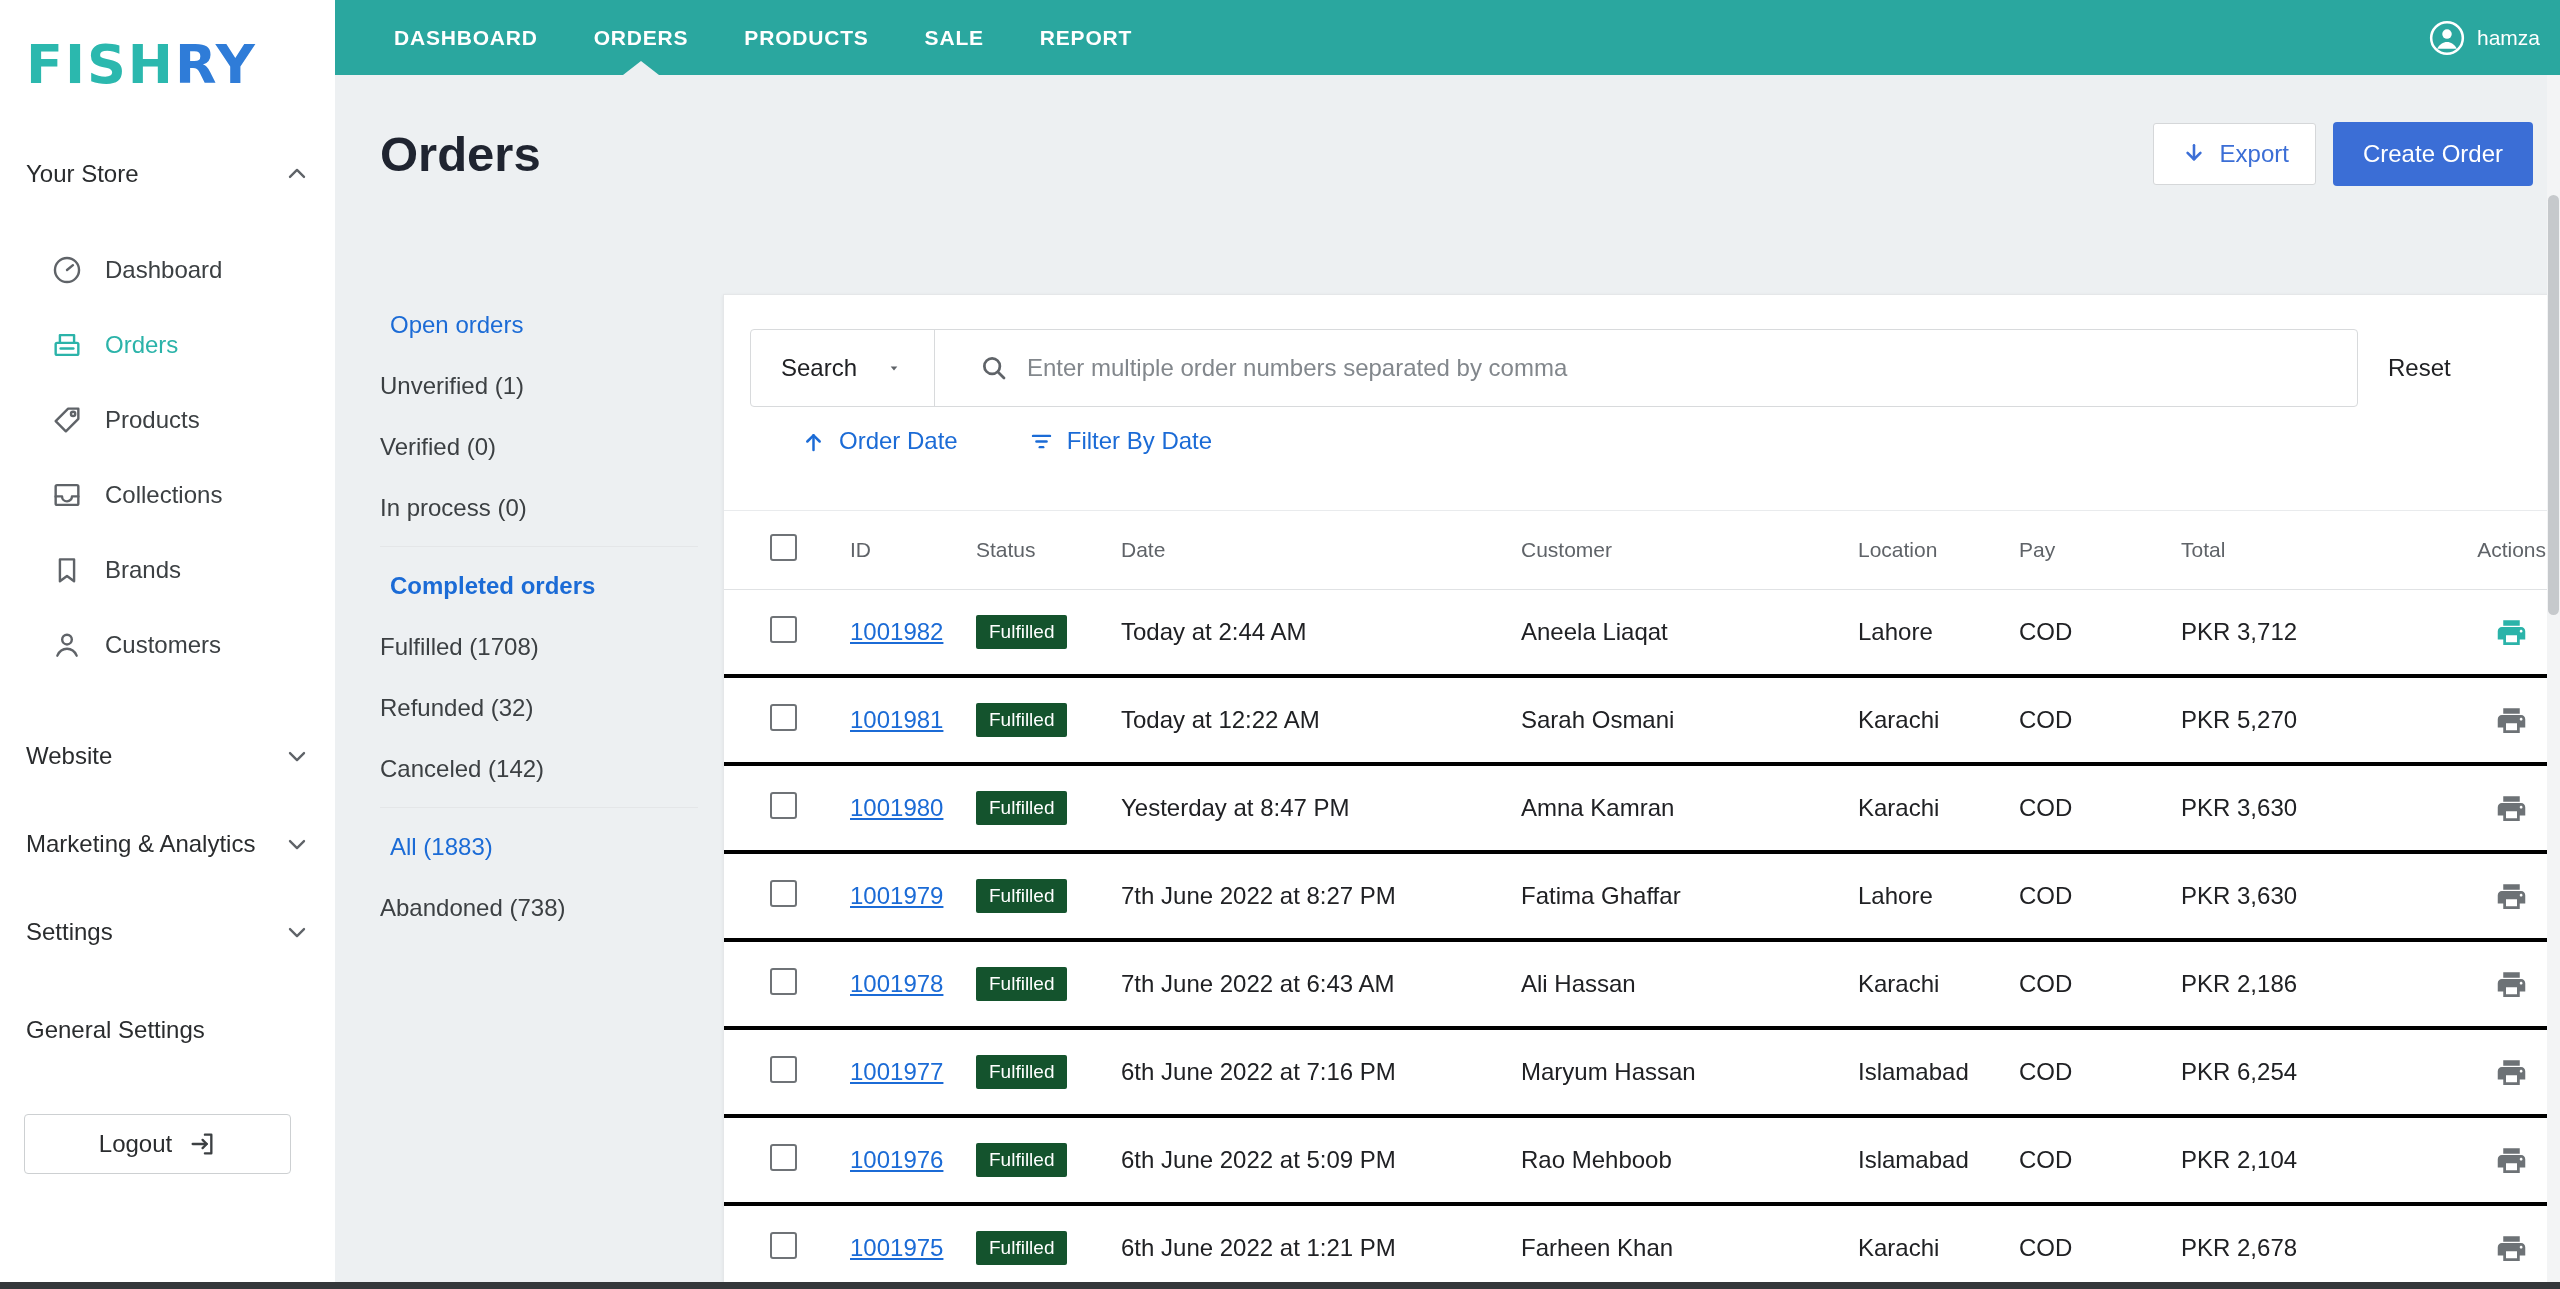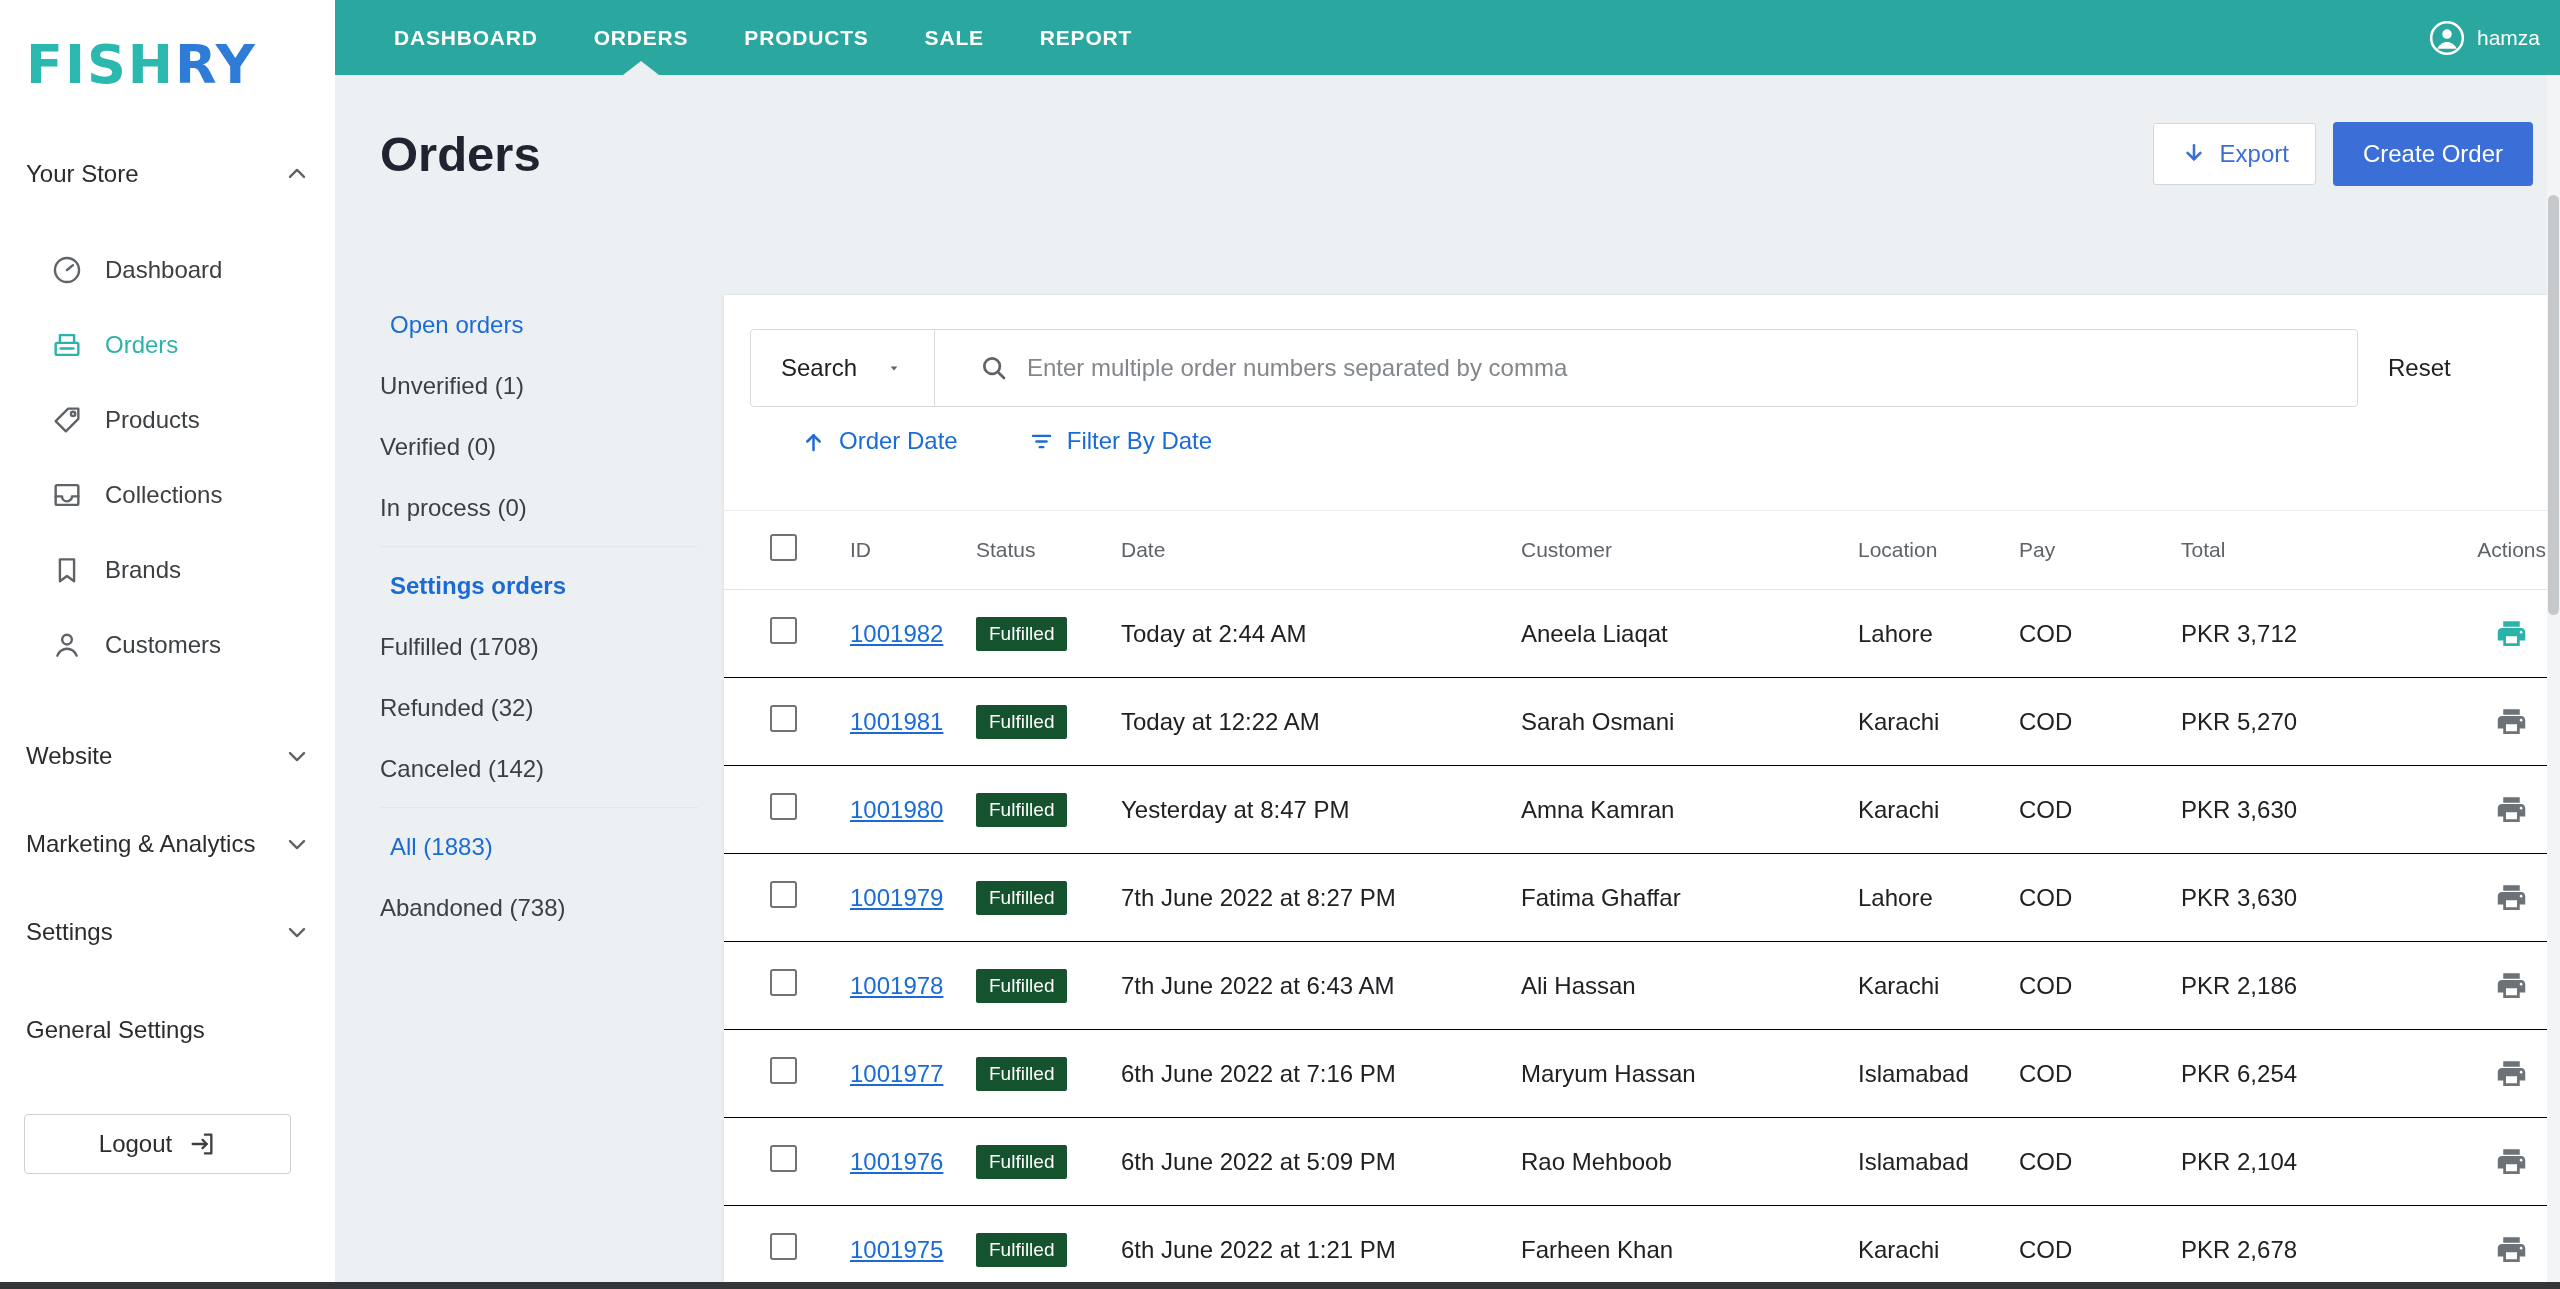--- a/index.html
+++ b/index.html
@@ -77,21 +77,21 @@
   .search-box input::placeholder { color:#82878c; }
   .reset { margin-left:30px; font-size:24px; font-weight:500; color:#202124; cursor:pointer; }
 
   .date-row { display:flex; align-items:center; gap:70px; margin:20px 0 0 76px; }
   .date-ctrl { display:flex; align-items:center; gap:12px; color:#1b6bd6; font-size:24px; font-weight:500; cursor:pointer; }
   .date-ic { width:27px; height:27px; fill:none; stroke:currentColor; stroke-width:2.2; stroke-linecap:round; stroke-linejoin:round; }
 
   
   .table { margin-top:55px; }
   .t-row { display:grid; grid-template-columns:80px 126px 145px 400px 337px 161px 162px 250px 1fr;
-           align-items:center; padding-left:46px; height:88px; border-bottom:1px solid #000000;
+           align-items:center; padding-left:46px; height:88px; border-bottom:4px solid #000000;
            font-size:24px; color:#202124; }
   .t-head { height:80px; font-size:21px; color:#5f6368; border-top:1px solid #e9ebed; border-bottom:1px solid #e0e2e4; }
   .t-cell { white-space:nowrap; overflow:hidden; }
   .h-actions { text-align:right; padding-right:14px; }
   .cell-actions { display:flex; justify-content:flex-end; padding-right:32px; }
   .checkbox { width:27px; height:27px; border:2px solid #6f7377; border-radius:3px; display:inline-block;
               background:#fff; cursor:pointer; }
   .id-link { color:#1b6bd6; text-decoration:underline; cursor:pointer; }
   .badge { display:inline-block; background:#14532d; color:#fff; font-size:19px; padding:6px 13px; border-radius:2px; }
   .print-btn { display:inline-flex; cursor:pointer; }
@@ -238,21 +238,21 @@
   </div>
 
   <div class="content-row">
 
     <div class="filter-col">
       <div class="f-item link">Open orders</div>
       <div class="f-item">Unverified (1)</div>
       <div class="f-item">Verified (0)</div>
       <div class="f-item">In process (0)</div>
       <hr class="f-div">
-      <div class="f-item link bold">Settings orders</div>
+      <div class="f-item link bold">Completed orders</div>
       <div class="f-item">Fulfilled (1708)</div>
       <div class="f-item">Refunded (32)</div>
       <div class="f-item">Canceled (142)</div>
       <hr class="f-div">
       <div class="f-item link">All (1883)</div>
       <div class="f-item">Abandoned (738)</div>
     </div>
 
     <section class="card">
       <div class="search-row">

